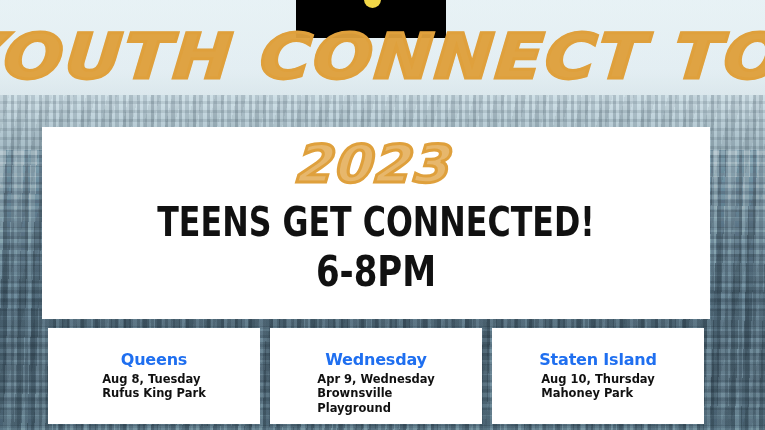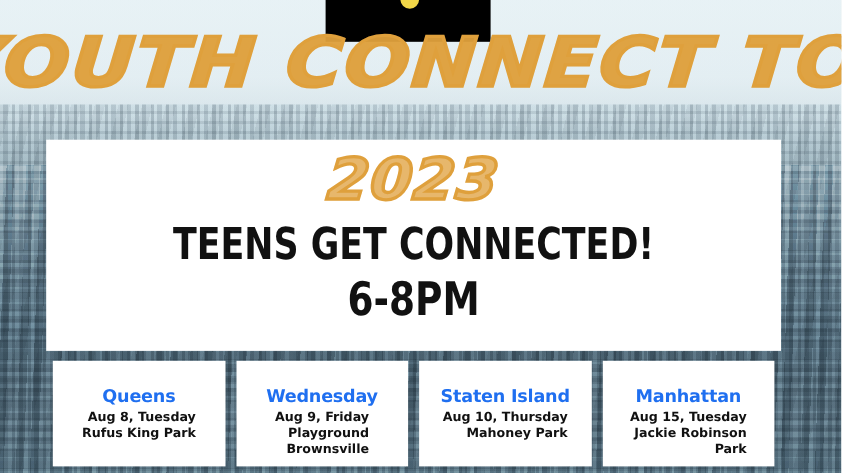--- a/index.html
+++ b/index.html
@@ -202,21 +202,21 @@
     font-family: "DejaVu Sans", sans-serif;
     font-weight: 700;
     font-size: 16px;
     line-height: 1.05;
     color: #1f6ff0;
     letter-spacing: -0.2px;
     white-space: nowrap;
   }
   .card-lines {
     margin-top: 3px;
-    text-align: right;
+    text-align: left;
     font-family: "DejaVu Sans", sans-serif;
     font-weight: 700;
     font-size: 11.5px;
     line-height: 1.25;
     color: #111111;
     padding: 0 4px;
   }
   .card-line { display: block; }
 </style>
 </head>
@@ -245,35 +245,27 @@
       <div class="card">
         <div class="card-borough">Queens</div>
         <div class="card-lines">
           <span class="card-line">Aug 8, Tuesday</span>
           <span class="card-line">Rufus King Park</span>
         </div>
       </div>
       <div class="card">
         <div class="card-borough">Wednesday</div>
         <div class="card-lines">
-          <span class="card-line">Aug 9, Friday</span>
+          <span class="card-line">Apr 9, Wednesday</span>
+          <span class="card-line">Brownsville</span>
           <span class="card-line">Playground</span>
-          <span class="card-line">Brownsville</span>
         </div>
       </div>
       <div class="card">
         <div class="card-borough">Staten Island</div>
         <div class="card-lines">
           <span class="card-line">Aug 10, Thursday</span>
           <span class="card-line">Mahoney Park</span>
         </div>
       </div>
-      <div class="card">
-        <div class="card-borough">Manhattan</div>
-        <div class="card-lines">
-          <span class="card-line">Aug 15, Tuesday</span>
-          <span class="card-line">Jackie Robinson</span>
-          <span class="card-line">Park</span>
-        </div>
-      </div>
     </div>
 
 </div>
 
 </body></html>

